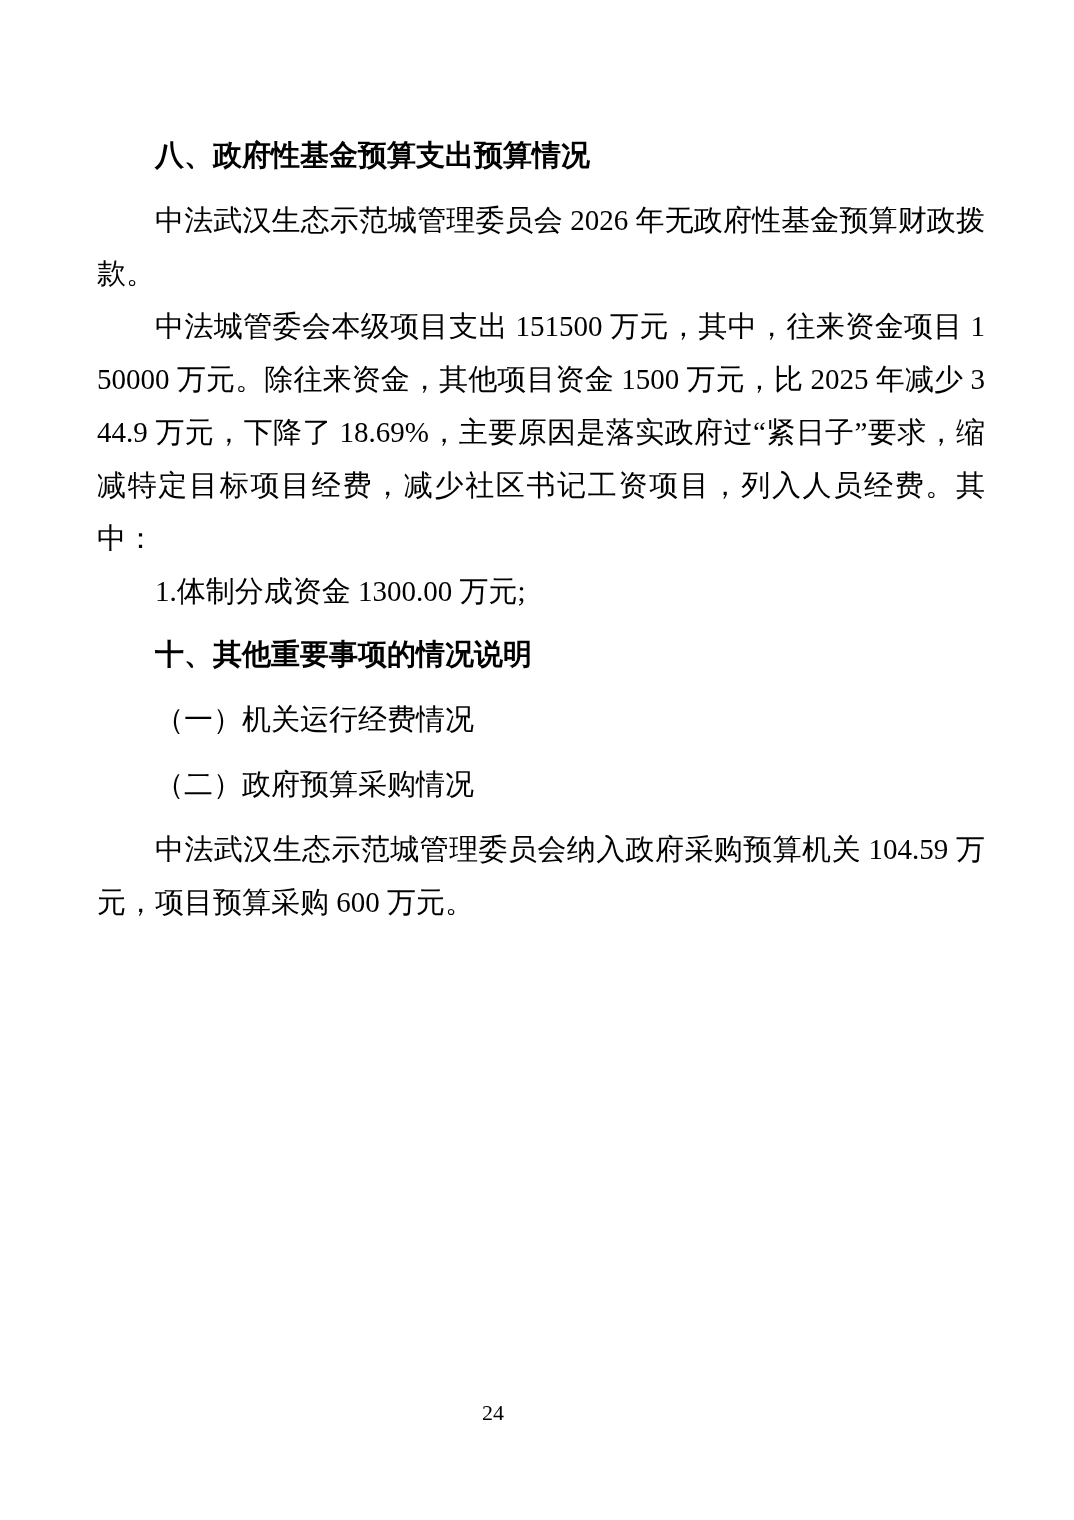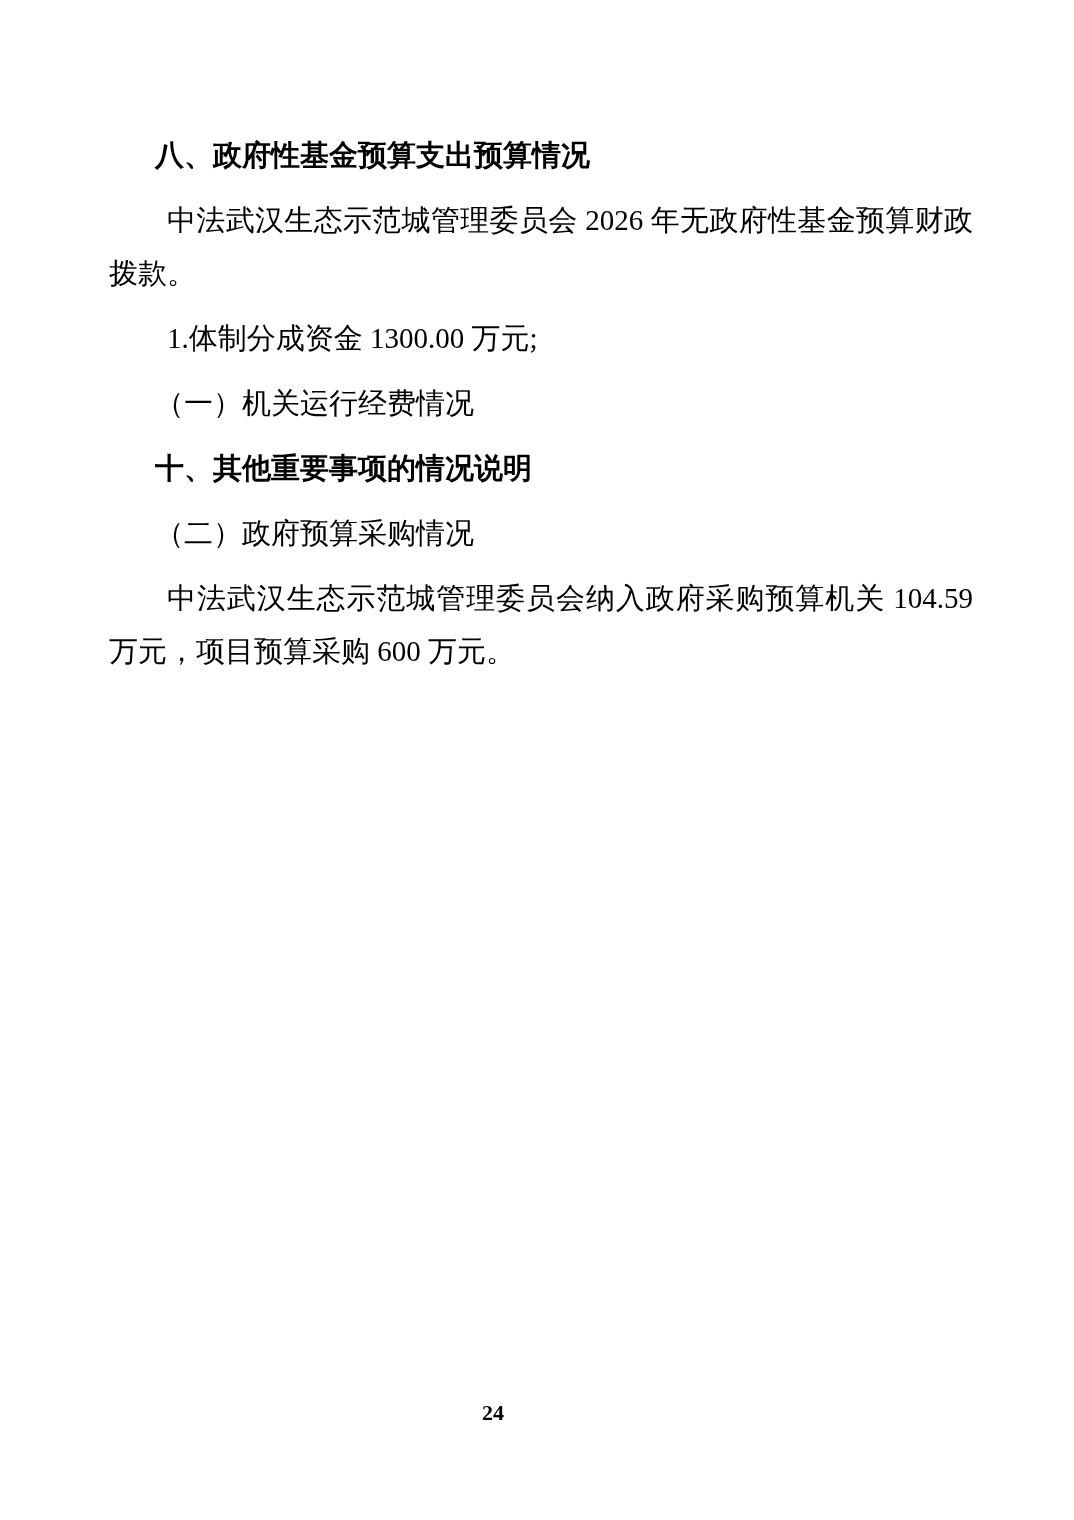--- a/index.html
+++ b/index.html
@@ -36,42 +36,42 @@
     font-family: "Liberation Sans", "DejaVu Sans", sans-serif;
     font-weight: 700;
     text-align: left;
     margin: 10px 0 12px 0;
   }
   .block.subheading {
     margin: 0 0 12px 0;
     text-align: left;
   }
   .block.para {
-    margin: 12px;
+    margin: 0;
   }
   .page-number {
     position: absolute;
     left: 0;
     top: 1398px;
     width: 100%;
     text-align: center;
     font-size: 22px;
     line-height: 30px;
     font-family: "Liberation Serif", "DejaVu Serif", serif;
     color: #000000;
-    font-weight: bold;
   }
 </style>
 </head>
 <body>
 
 <div class="page">
   <div class="content">
       <p class="block heading">八、政府性基金预算支出预算情况</p>
       <p class="block para">中法武汉生态示范城管理委员会 2026 年无政府性基金预算财政拨款。</p>
+      <p class="block para">中法城管委会本级项目支出 151500 万元，其中，往来资金项目 150000 万元。除往来资金，其他项目资金 1500 万元，比 2025 年减少 344.9 万元，下降了 18.69%，主要原因是落实政府过“紧日子”要求，缩减特定目标项目经费，减少社区书记工资项目，列入人员经费。其中：</p>
       <p class="block para">1.体制分成资金 1300.00 万元;</p>
+      <p class="block heading">十、其他重要事项的情况说明</p>
       <p class="block subheading">（一）机关运行经费情况</p>
-      <p class="block heading">十、其他重要事项的情况说明</p>
       <p class="block subheading">（二）政府预算采购情况</p>
       <p class="block para">中法武汉生态示范城管理委员会纳入政府采购预算机关 104.59 万元，项目预算采购 600 万元。</p>
     </div>
   <div class="page-number">24</div>
 </div>
 
 </body></html>

